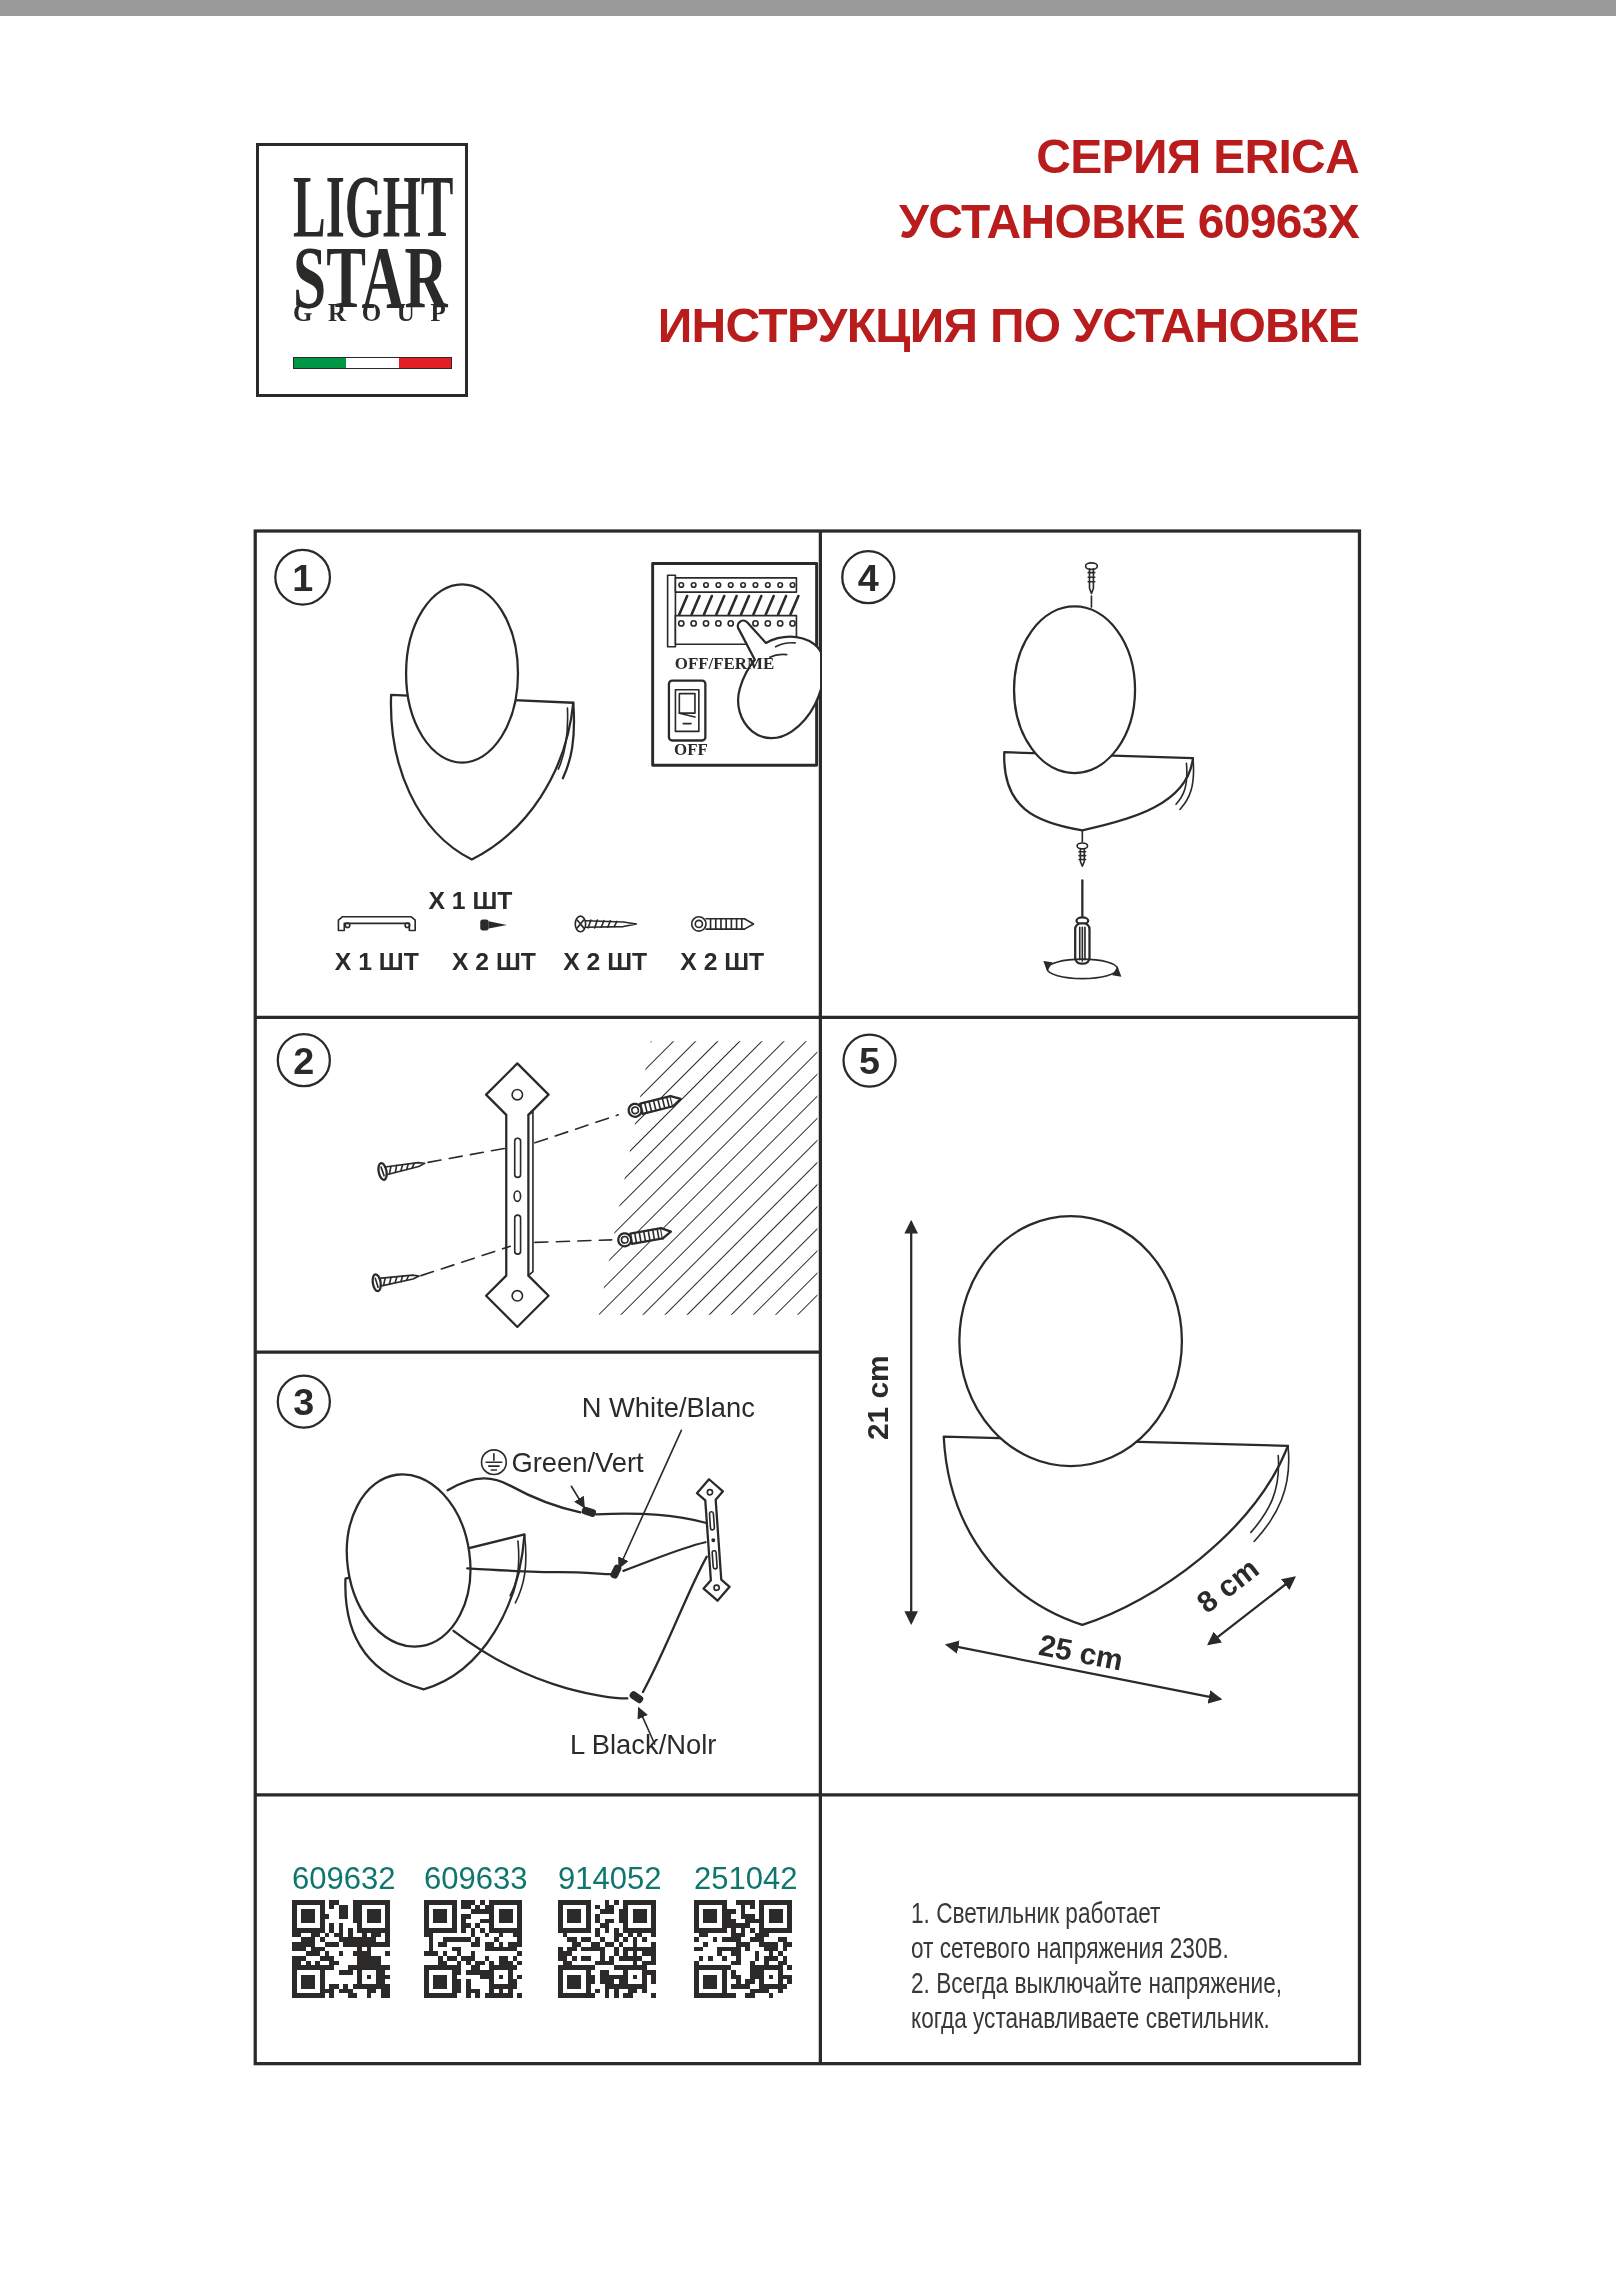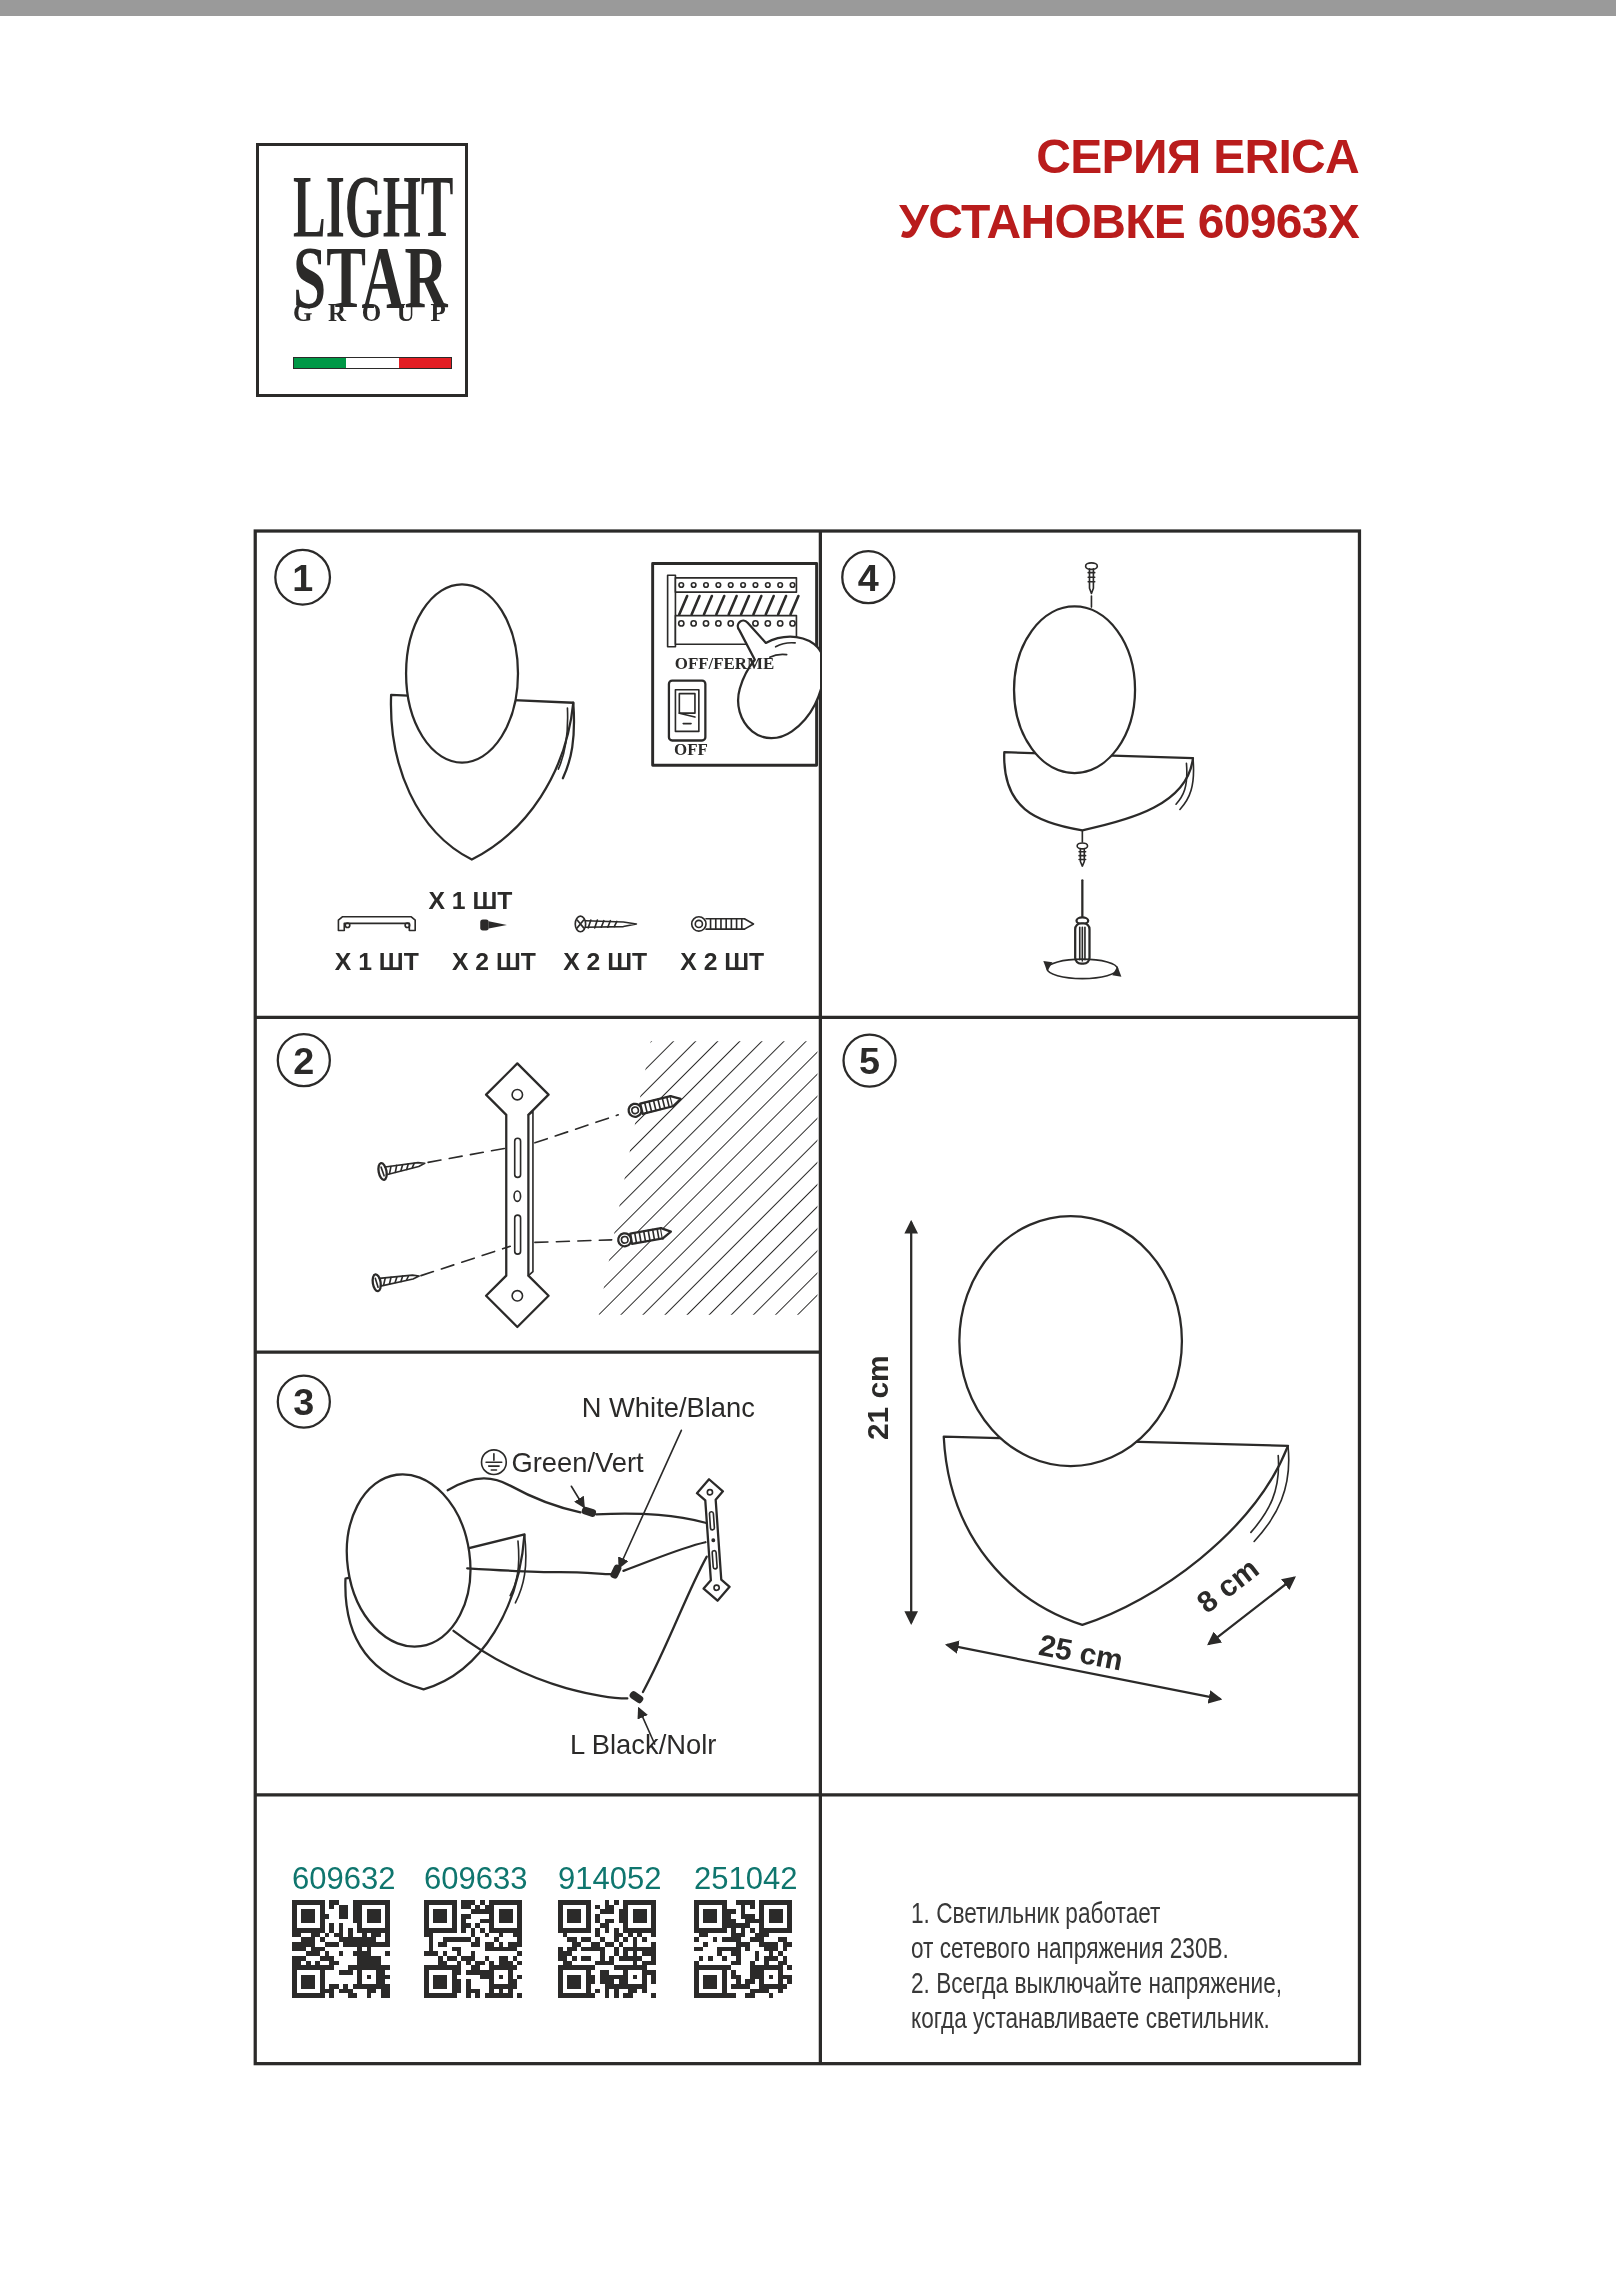--- a/index.html
+++ b/index.html
@@ -49,20 +49,21 @@
     <div class="logo-word logo-group">GROUP</div>
     <div class="logo-flag">
       <div style="background:#009846"></div>
       <div style="background:#ffffff"></div>
       <div style="background:#e31e24"></div>
     </div>
   </div>
 
   <div class="abs hdr" style="top:117px">СЕРИЯ ERICA</div>
   <div class="abs hdr" style="top:182px">УСТАНОВКЕ 60963X</div>
+  <div class="abs hdr" style="top:286px">ИНСТРУКЦИЯ ПО УСТАНОВКЕ</div>
 
   <svg class="abs" style="left:0;top:0" width="1616" height="2284" viewBox="0 0 2482 3508">
     <rect x="392" y="791" width="1696" height="2354" fill="none" stroke="#2b2a29" stroke-width="5"></rect>
     <line x1="1260" y1="791" x2="1260" y2="3145" stroke="#2b2a29" stroke-width="5"></line>
     <line x1="392" y1="1538" x2="2088" y2="1538" stroke="#2b2a29" stroke-width="5"></line>
     <line x1="392" y1="2052" x2="1260" y2="2052" stroke="#2b2a29" stroke-width="5"></line>
     <line x1="392" y1="2732" x2="2088" y2="2732" stroke="#2b2a29" stroke-width="5"></line>
   </svg>
 
   <svg class="abs" style="left:255px;top:515px" width="565" height="486" viewBox="0 0 868 747">

